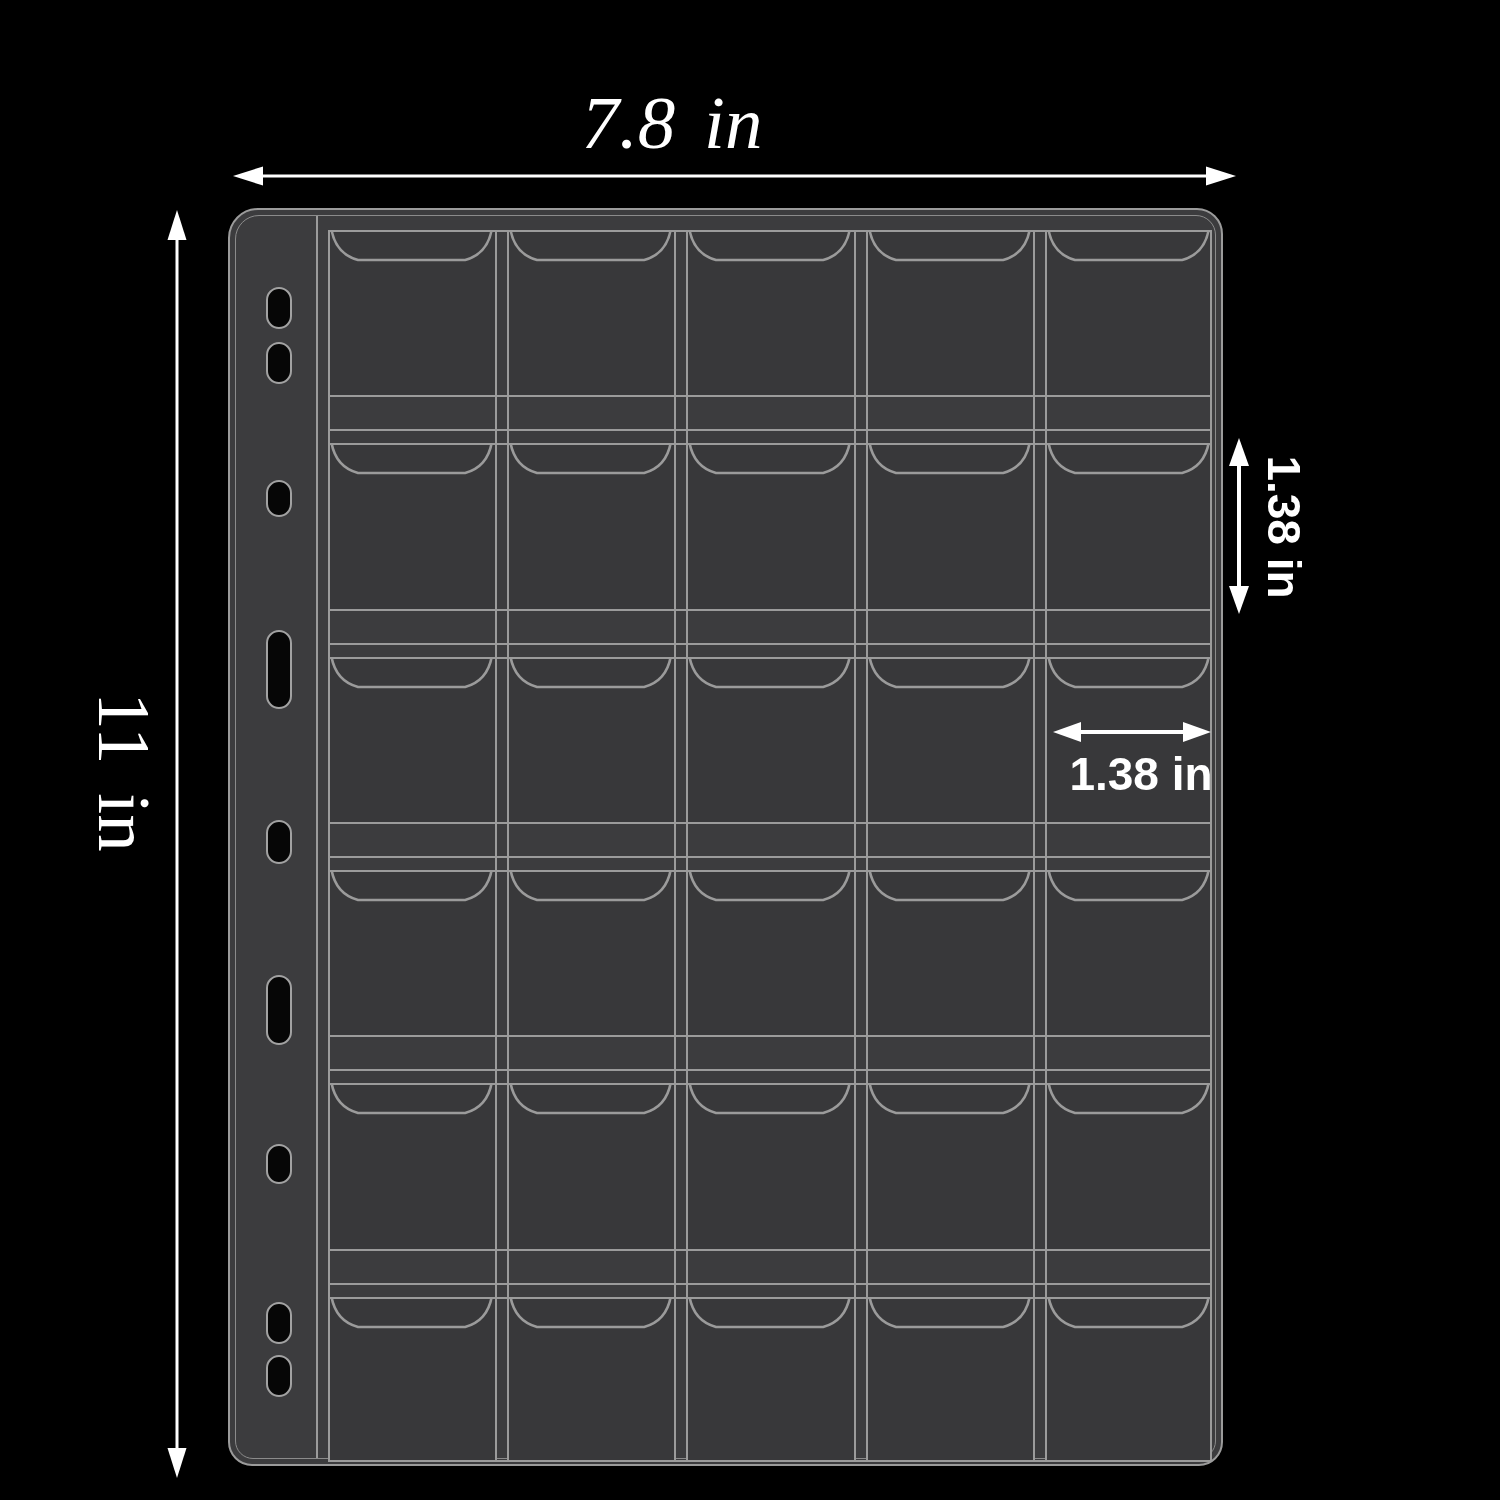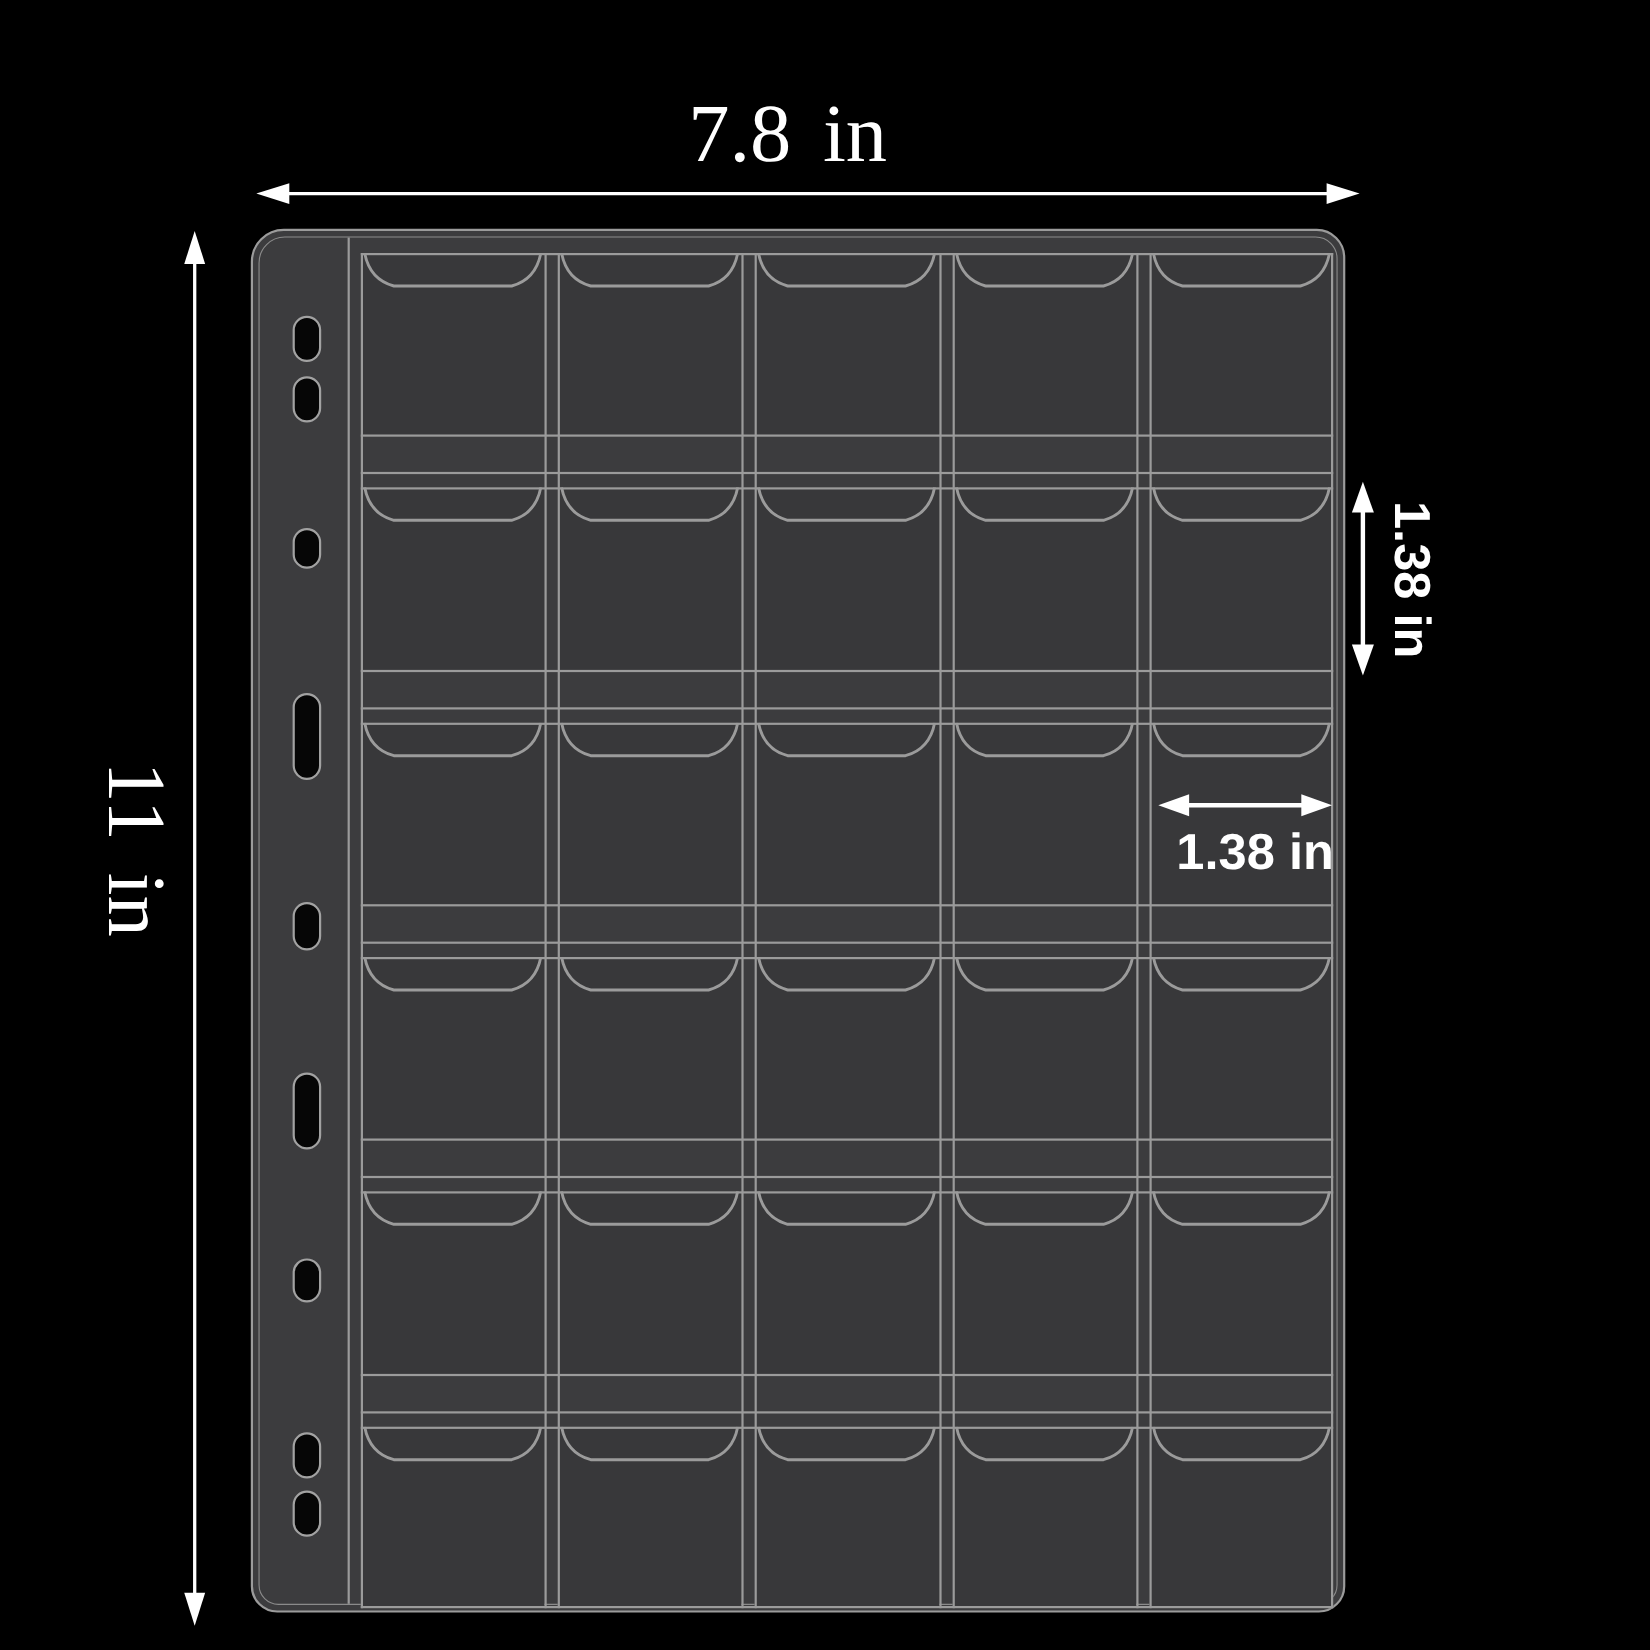--- a/index.html
+++ b/index.html
@@ -60,21 +60,21 @@
   .serif-label {
     font-family: "Liberation Serif", serif;
     font-size: 75px;
     word-spacing: 10px;
   }
   .sans-label {
     font-family: "Liberation Sans", sans-serif;
     font-weight: bold;
     font-size: 46px;
   }
-  #label-width  { left: 716px; top: 122px; transform: translate(-50%,-50%); }
+  #label-width  { left: 672px; top: 122px; transform: translate(-50%,-50%); font-style: italic; }
   #label-height { left: 124px; top: 772px; transform: translate(-50%,-50%) rotate(90deg); }
   #label-pocket-height { left: 1284px; top: 527px; transform: translate(-50%,-50%) rotate(90deg); }
   #label-pocket-width  { left: 1141px; top: 774px; transform: translate(-50%,-50%); }
 </style>
 </head>
 <body>
 
 <div id="canvas">
 
   <div id="page">

